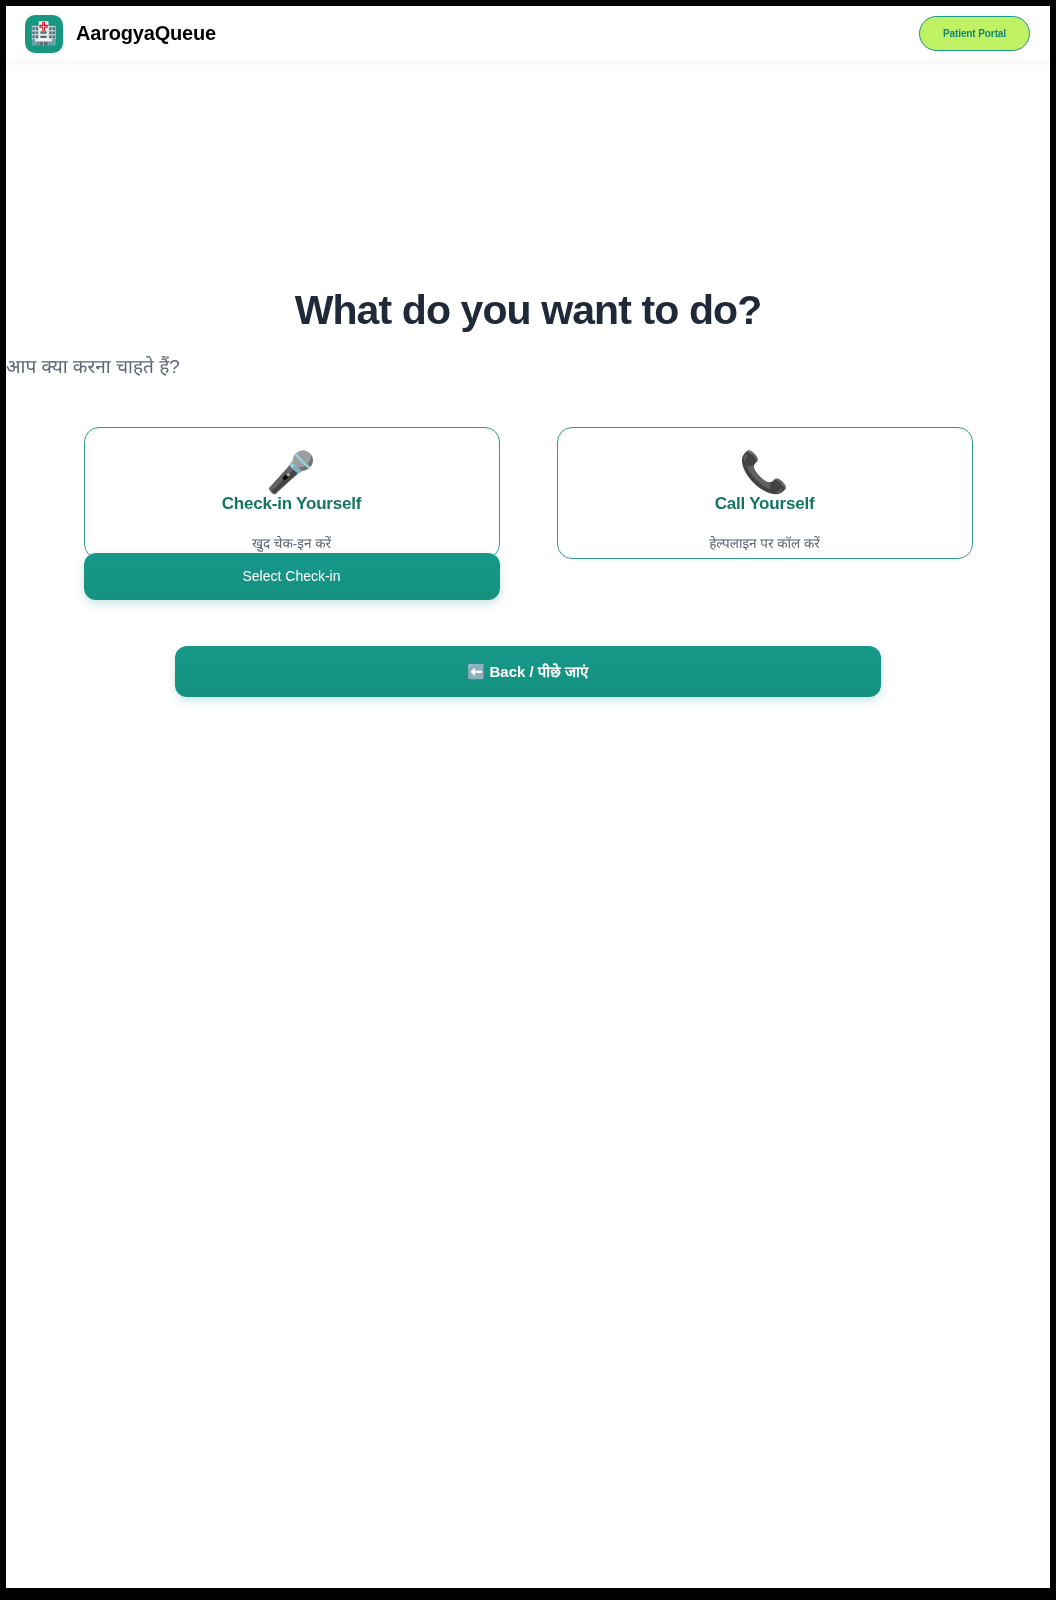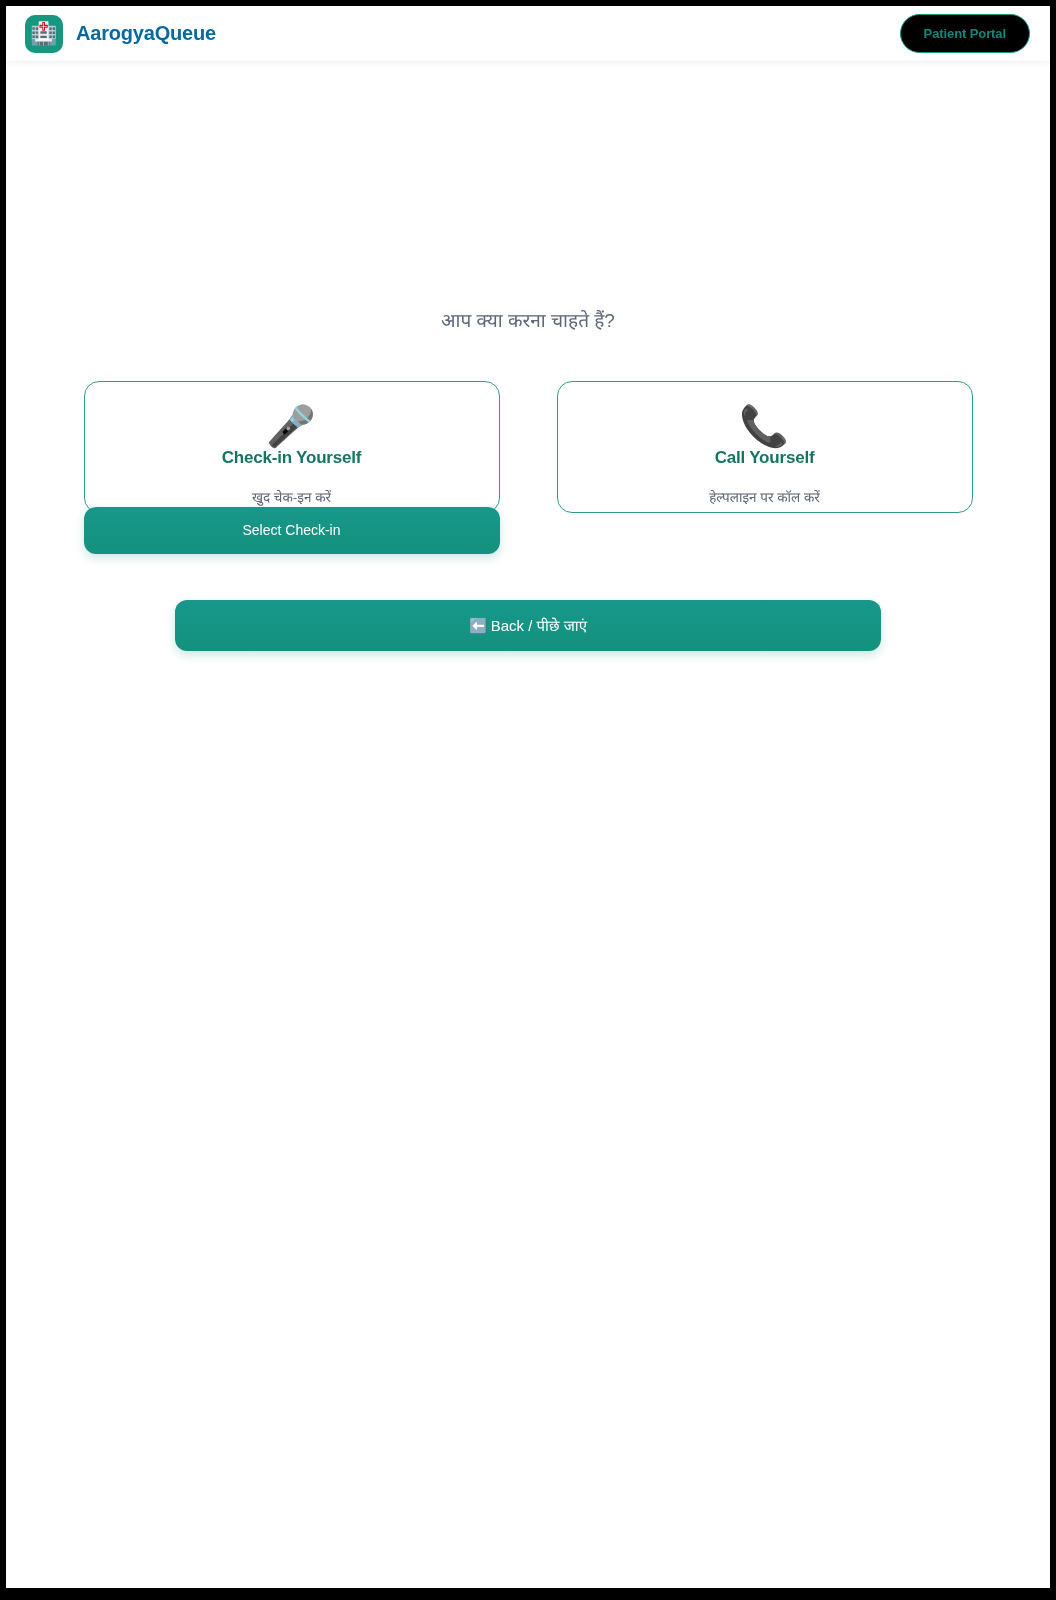--- a/index.html
+++ b/index.html
@@ -49,31 +49,31 @@
     align-items: center;
     justify-content: center;
     font-size: 22px;
     line-height: 1;
     user-select: none;
   }
 
   .brand-name {
     font-size: 20px;
     font-weight: 700;
-    color: #0369a1;
+    color: #000000;
     letter-spacing: -0.2px;
   }
 
   #patient-portal-button {
     border: 1.6px solid #17978a;
     border-radius: 30px;
-    background: #000000;
+    background: #bef264;
     color: #14857a;
     font-family: inherit;
-    font-size: 13px;
+    font-size: 10px;
     font-weight: 700;
     padding: 11px 23px;
     cursor: pointer;
     letter-spacing: -0.1px;
   }
 
   
   #main {
     position: relative;
     padding-top: 227px;
@@ -82,21 +82,21 @@
   #page-title {
     text-align: center;
     font-size: 41px;
     font-weight: 700;
     color: #20293a;
     letter-spacing: -0.9px;
     line-height: 1.12;
   }
 
   #page-subtitle {
-    text-align: center;
+    text-align: left;
     margin-top: 22px;
     font-size: 19px;
     font-weight: 400;
     color: #5d6777;
     line-height: 1.2;
   }
 
   
   #options-grid {
     display: flex;
@@ -169,21 +169,21 @@
     display: block;
     margin: 46px auto 0;
     width: 706px;
     height: 51px;
     border: none;
     border-radius: 12px;
     background: linear-gradient(180deg, #17988a 0%, #14917e 100%);
     color: #ffffff;
     font-family: inherit;
     font-size: 15px;
-    font-weight: 400;
+    font-weight: 700;
     cursor: pointer;
     box-shadow: 0 4px 10px rgba(20, 140, 124, 0.22);
   }
 
   #back-button .back-arrow {
     font-size: 15px;
     margin-right: 3px;
     user-select: none;
   }
 </style>
@@ -197,20 +197,21 @@
       <div class="brand-logo">
         <span>🏥</span>
       </div>
       <div class="brand-name">AarogyaQueue</div>
     </div>
     <button id="patient-portal-button">Patient Portal</button>
   </div>
 
   <div id="main">
 
+    <h1 id="page-title">What do you want to do?</h1>
     <div id="page-subtitle">आप क्या करना चाहते हैं?</div>
 
     <div id="options-grid">
 
       <div class="option">
         <div class="option-card">
           <div class="option-icon">
             <span>🎤</span>
           </div>
           <div class="option-title">Check-in Yourself</div>

